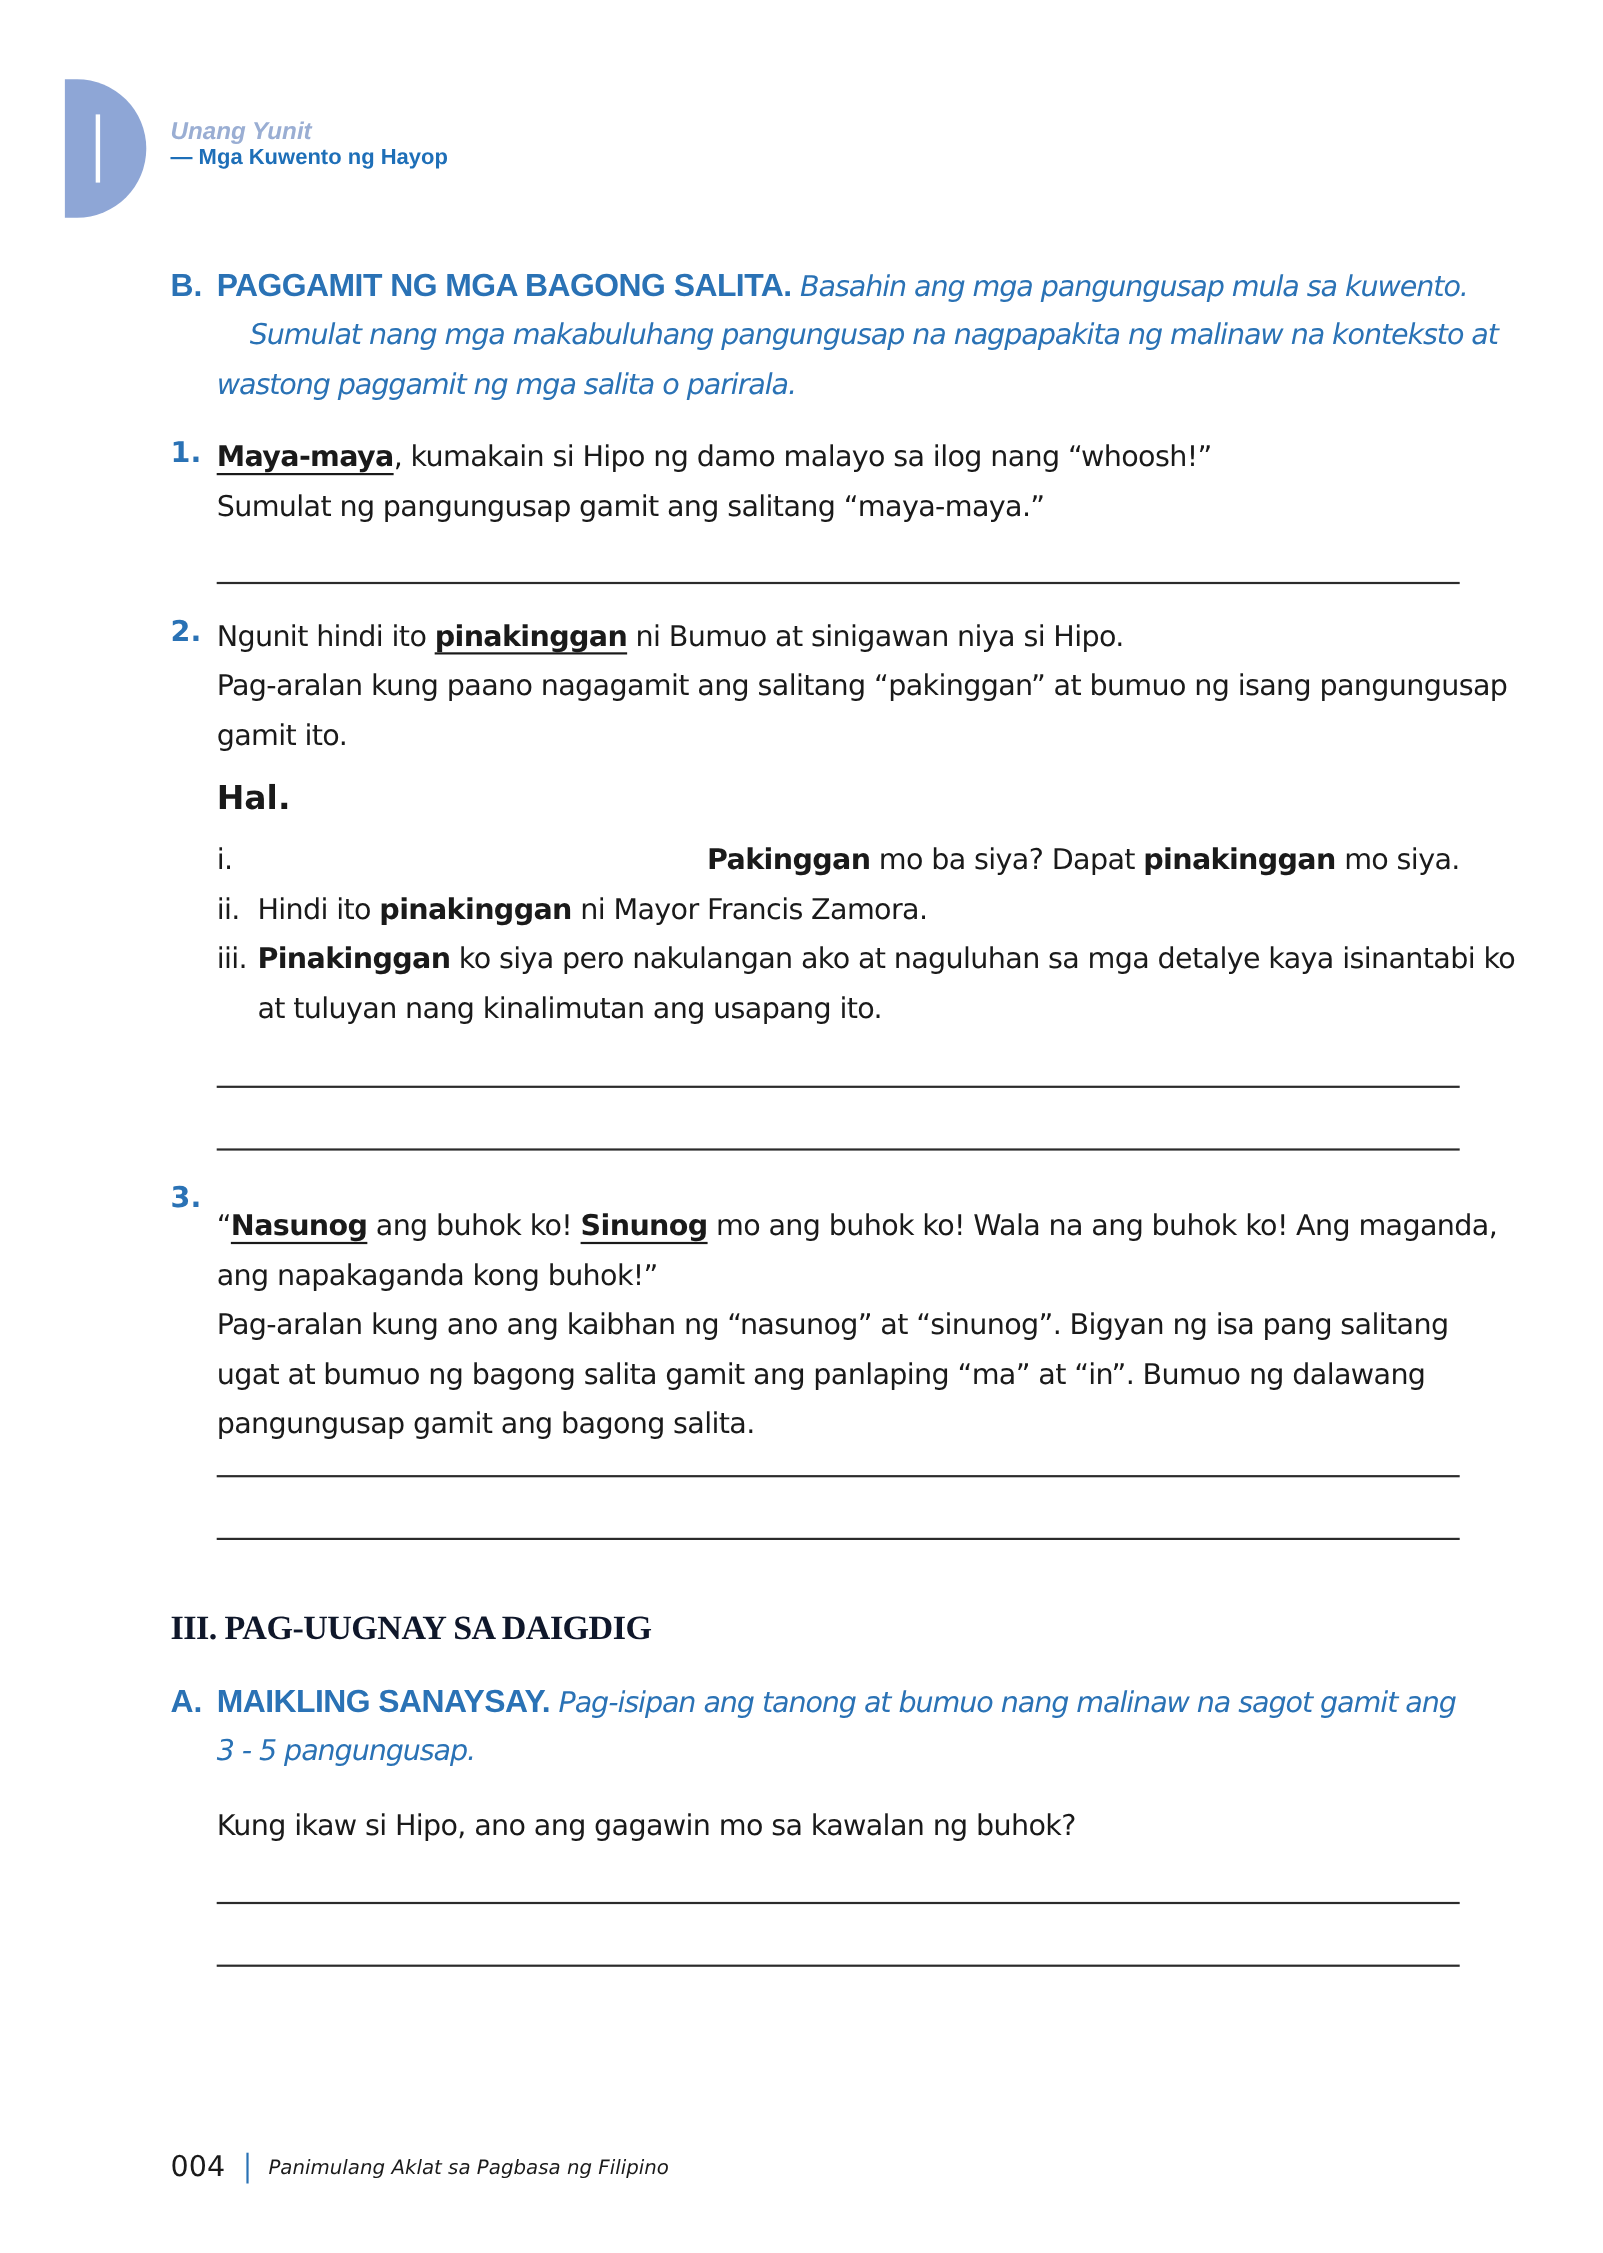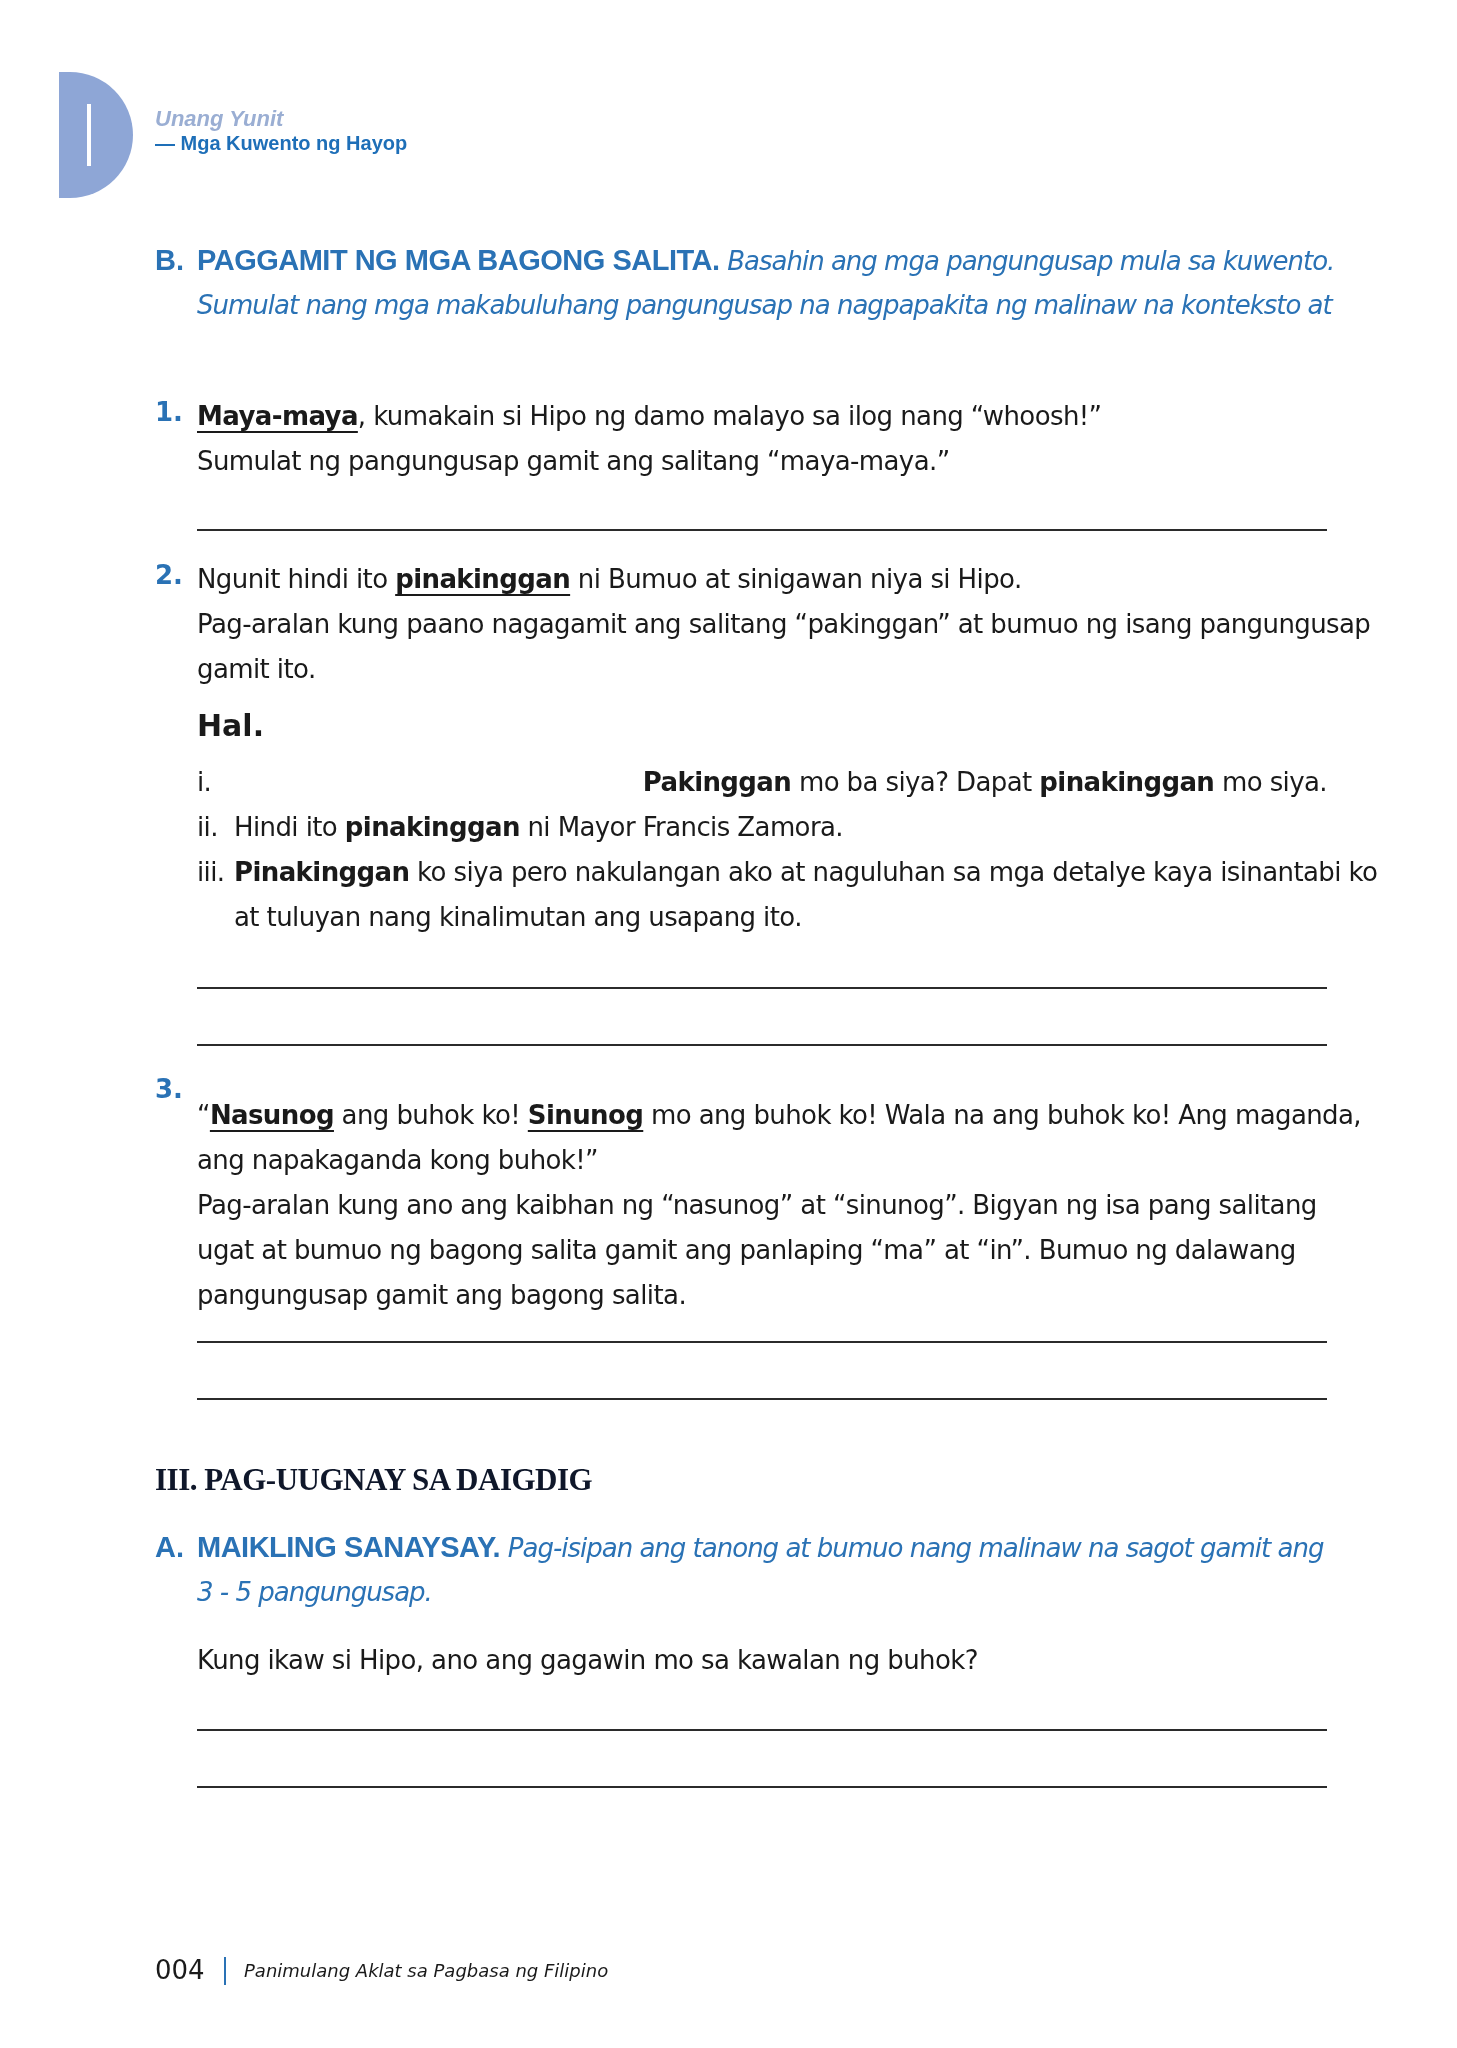--- a/index.html
+++ b/index.html
@@ -35,21 +35,22 @@
 
 <div class="abs badge">
   <div class="badge-num"></div>
 </div>
 <div class="abs unit-sub">Unang Yunit</div>
 <div class="abs unit-title">— Mga Kuwento ng Hayop</div>
 
 <div class="abs num" style="top:244px;font-size:29px;font-family:'Liberation Sans',sans-serif;">B.</div>
 <div class="block txt" style="top:238px;">
   <div style="height:45px;white-space:nowrap;"><span class="head-b">PAGGAMIT NG MGA BAGONG SALITA.</span> <span class="instr">Basahin ang mga pangungusap mula sa kuwento.</span></div>
-  <div class="instr" style="height:45px;white-space:nowrap;">Sumulat nang mga makabuluhang pangungusap na nagpapakita ng malinaw na konteksto at</div>
+  <div class="instr" style="height:45px;white-space:nowrap;margin-left:30px;">Sumulat nang mga makabuluhang pangungusap na nagpapakita ng malinaw na konteksto at</div>
+  <div class="instr" style="height:45px;white-space:nowrap;">wastong paggamit ng mga salita o parirala.</div>
 </div>
 
 <div class="abs num" style="top:397px;">1.</div>
 <div class="block txt" style="top:394px;white-space:nowrap;">
   <div><span class="u">Maya-maya</span><span>, kumakain si Hipo ng damo malayo sa ilog nang “whoosh!”</span></div>
   <div>Sumulat ng pangungusap gamit ang salitang “maya-maya.”</div>
 </div>
 <div class="rule" style="top:529px;"></div>
 
 <div class="abs num" style="top:560px;">2.</div>

